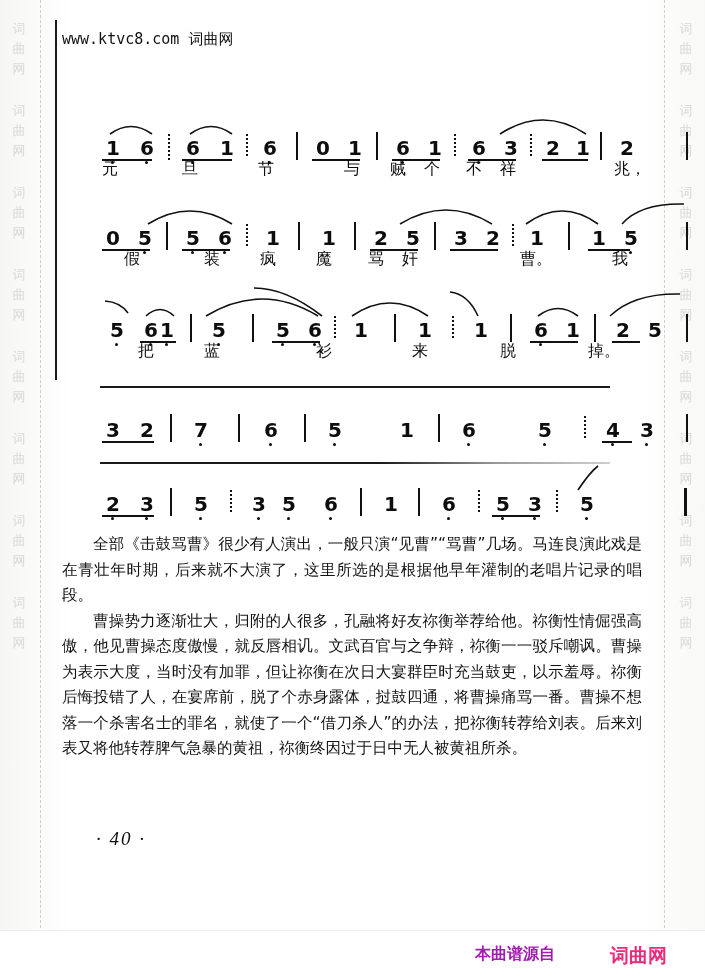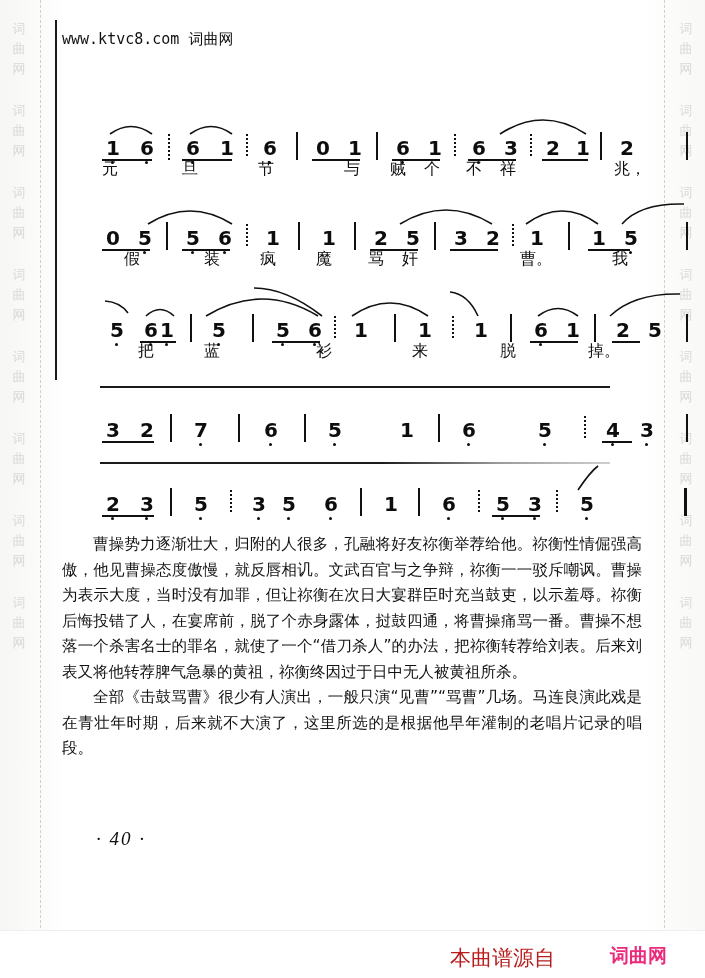--- a/index.html
+++ b/index.html
@@ -135,21 +135,21 @@
   .footer {
     position:absolute; left:0; right:0; bottom:0; height:48px;
     background:#ffffff;
   }
   .footer-rule {
     position:absolute; left:0; right:0; top:0; height:1px; background:#efefef;
   }
   .footer-txt {
     position:absolute; right:150px; top:14px;
     font-family:"DejaVu Sans", sans-serif;
-    font-weight:400; font-size:21px; color:#b91c1c;
+    font-weight:700; font-size:16px; color:#a21caf;
     white-space:nowrap;
   }
   .footer-brand {
     position:absolute; right:38px; top:13px;
     font-family:"DejaVu Sans", sans-serif;
     font-weight:700; font-size:19px; color:#ec2a7b;
     white-space:nowrap;
   }
 </style>
 </head>
@@ -546,22 +546,22 @@
         </svg>
 
       <div class="bar final" style="left:584px; bottom:-2px; height:28px;"></div>
     </div>
     <div class="lyrics"></div>
   </div>
 
 </div>
 
 <div class="prose" style="top:532px;">
+  <p>全部《击鼓骂曹》很少有人演出，一般只演“见曹”“骂曹”几场。马连良演此戏是在青壮年时期，后来就不大演了，这里所选的是根据他早年灌制的老唱片记录的唱段。</p>
   <p>曹操势力逐渐壮大，归附的人很多，孔融将好友祢衡举荐给他。祢衡性情倔强高傲，他见曹操态度傲慢，就反唇相讥。文武百官与之争辩，祢衡一一驳斥嘲讽。曹操为表示大度，当时没有加罪，但让祢衡在次日大宴群臣时充当鼓吏，以示羞辱。祢衡后悔投错了人，在宴席前，脱了个赤身露体，挝鼓四通，将曹操痛骂一番。曹操不想落一个杀害名士的罪名，就使了一个“借刀杀人”的办法，把祢衡转荐给刘表。后来刘表又将他转荐脾气急暴的黄祖，祢衡终因过于日中无人被黄祖所杀。</p>
-  <p>全部《击鼓骂曹》很少有人演出，一般只演“见曹”“骂曹”几场。马连良演此戏是在青壮年时期，后来就不大演了，这里所选的是根据他早年灌制的老唱片记录的唱段。</p>
 </div>
 
 <div class="pagenum">· 40 ·</div>
 
 <div class="footer">
   <div class="footer-rule"></div>
   <div class="footer-txt">本曲谱源自</div>
   <div class="footer-brand">词曲网</div>
 </div>
 

